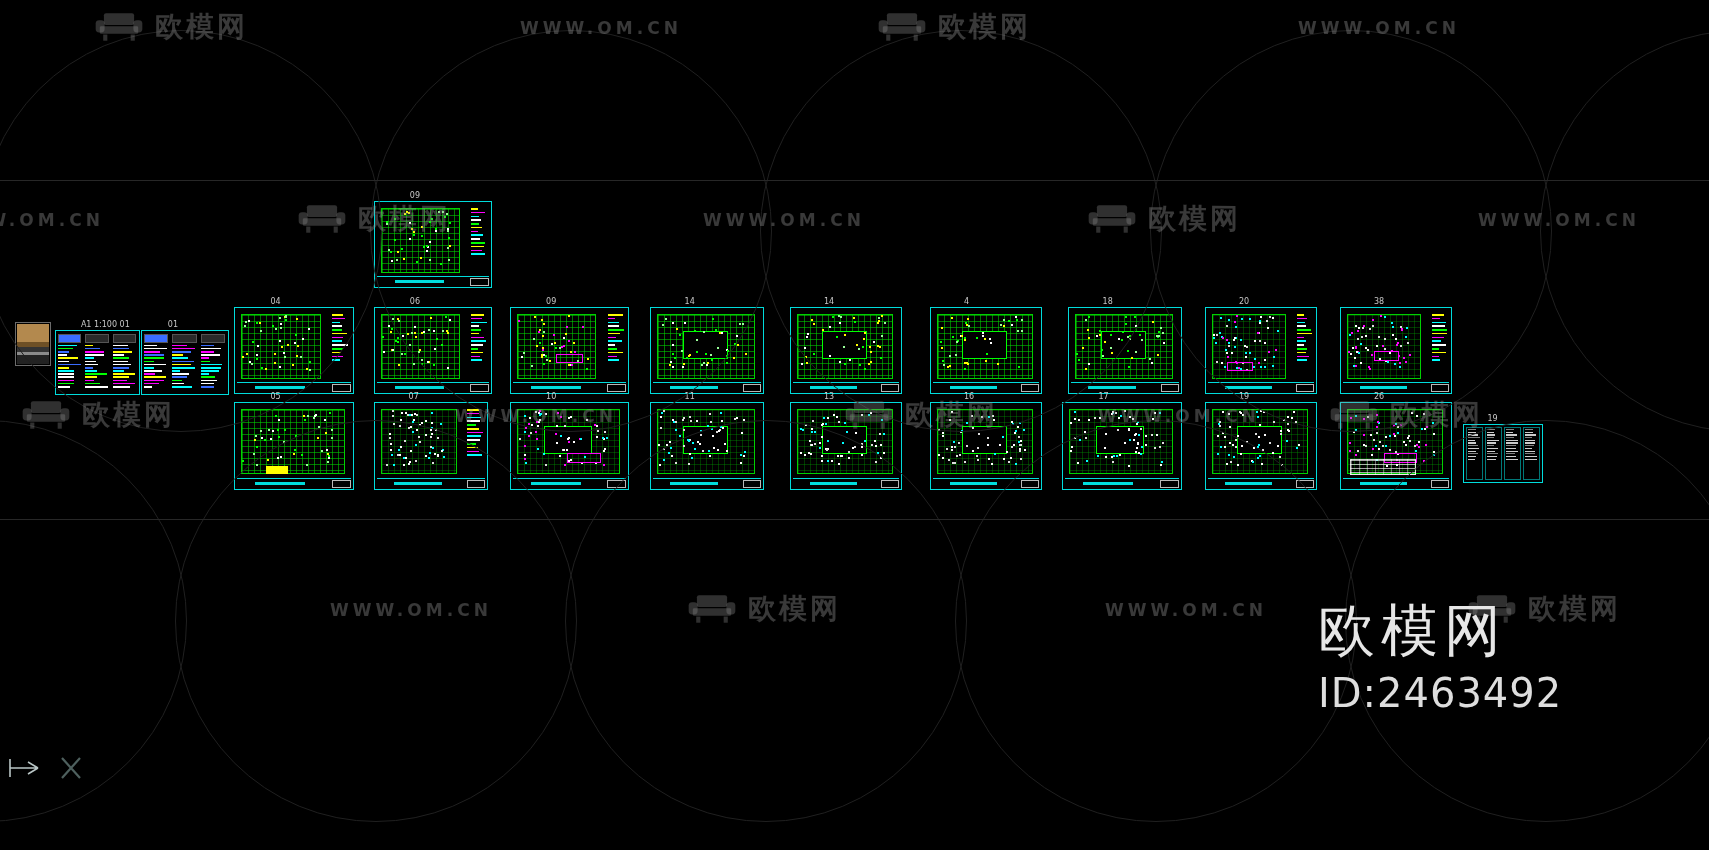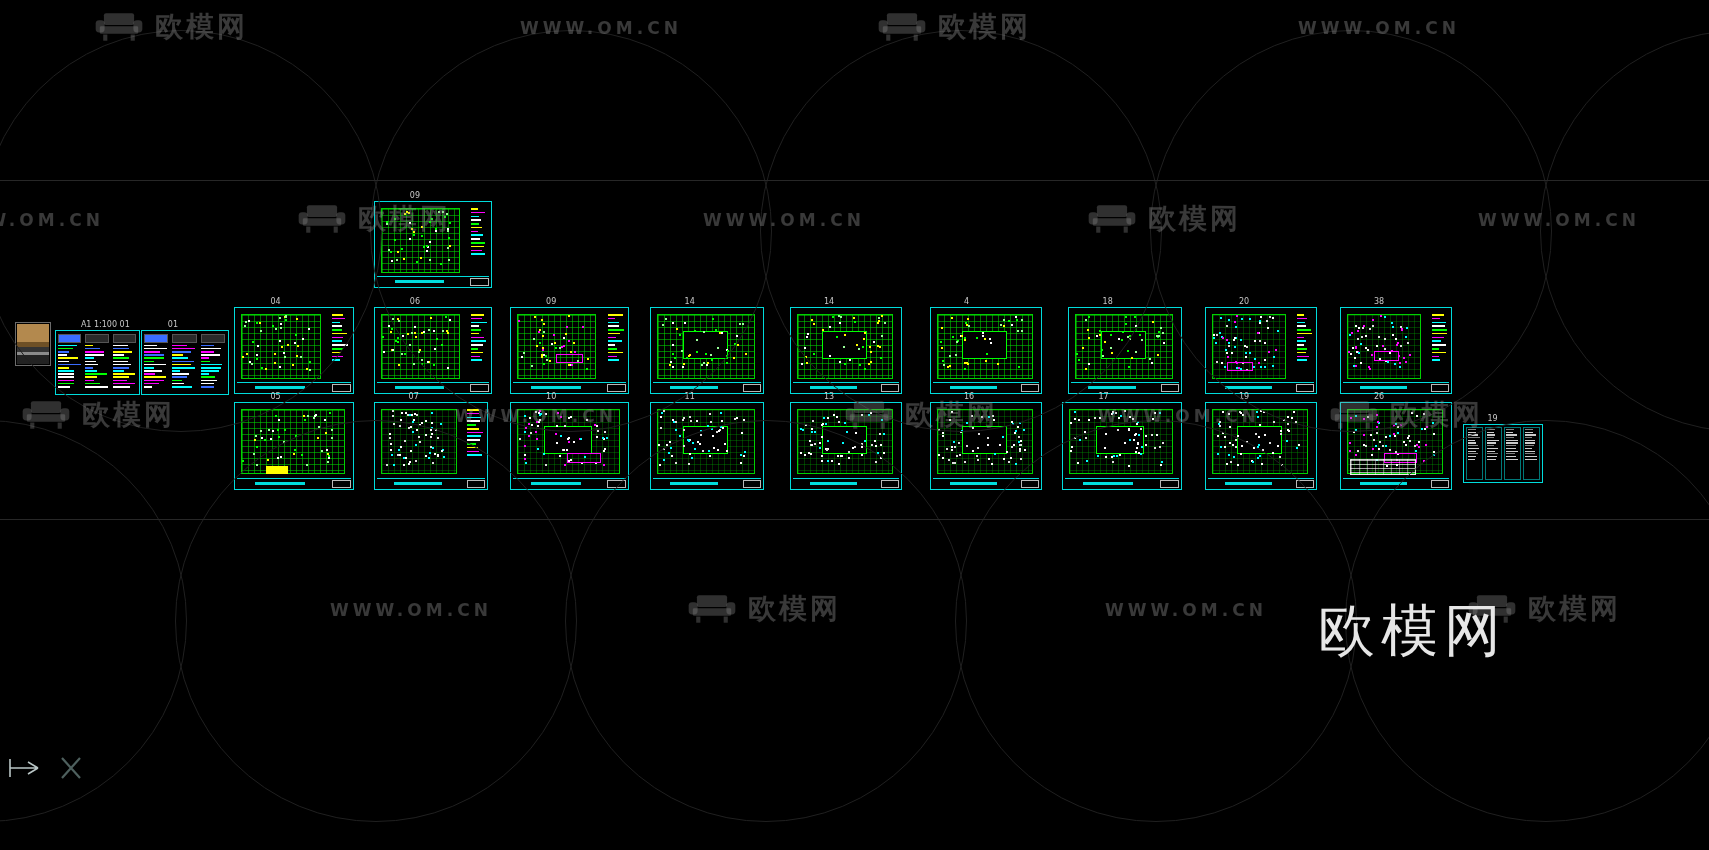--- a/index.html
+++ b/index.html
@@ -652,20 +652,21 @@
           <rect x="7" y="22" width="56" height="11" rx="2"></rect>
           <rect x="12" y="34" width="6" height="9"></rect>
           <rect x="52" y="34" width="6" height="9"></rect>
         </svg>
         <span class="wm-brand">欧模网</span>
       </div>
     </div>
 
   <div id="footer">
     <div class="brand">欧模网</div>
+    <div class="fid">ID:2463492</div>
   </div>
 
   <svg id="ucs" width="92" height="34" viewBox="0 0 92 34">
     <path d="M6 27 L6 9" stroke="#b9c6c6" stroke-width="1.6" fill="none"></path>
     <path d="M6 18 L34 18 M34 18 L24 12 M34 18 L24 24" stroke="#b9c6c6" stroke-width="1.6" fill="none"></path>
     <path d="M58 8 L76 28 M76 8 L58 28" stroke="#4e605e" stroke-width="2.2" fill="none"></path>
   </svg>
 </div>
 
 </body></html>

